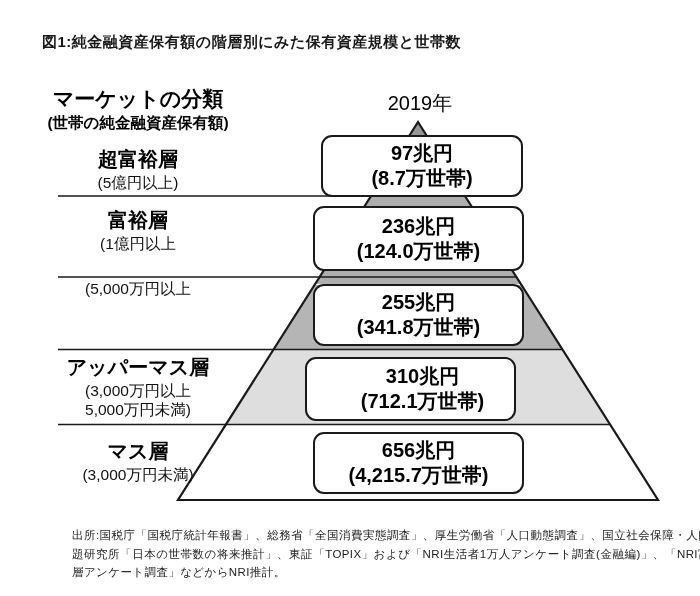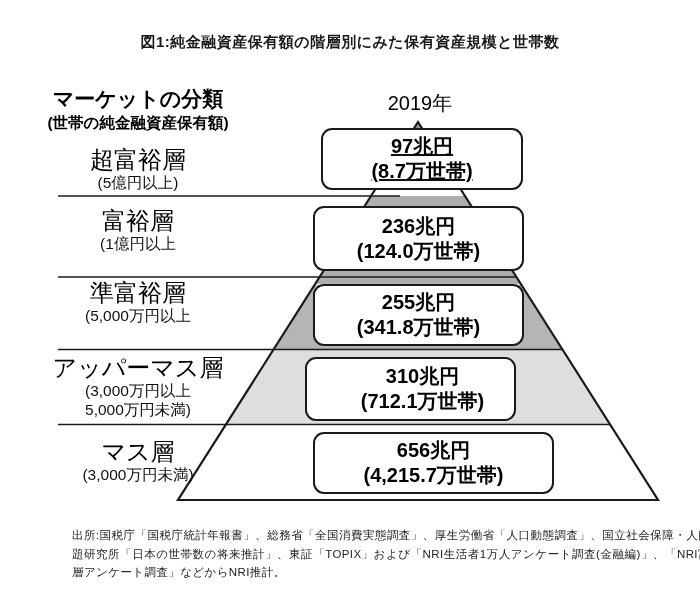--- a/index.html
+++ b/index.html
@@ -11,25 +11,26 @@
     width: 700px;
     height: 596px;
     background: #ffffff;
     overflow: hidden;
   }
 
   .fig-title {
     position: absolute;
     top: 33px; left: 0;
     width: 700px;
-    text-align: center;
+    text-align: left;
     font-size: 15px;
     font-weight: bold;
     letter-spacing: 0.5px;
     color: #1a1a1a;
+    padding-left: 42px;
   }
 
   .mc-header {
     position: absolute;
     top: 86px; left: 10px;
     width: 256px;
     text-align: center;
   }
   .mc-main { font-size: 21px; font-weight: bold; line-height: 26px; color: #000; }
   .mc-sub  { font-size: 15.5px; font-weight: bold; line-height: 21px; color: #000; }
@@ -46,21 +47,21 @@
 
   svg.pyr { position: absolute; top: 0; left: 0; z-index: 0; }
 
   .tier-label {
     position: absolute;
     left: 10px;
     width: 256px;
     text-align: center;
     z-index: 1;
   }
-  .t-name  { font-size: 24px; font-weight: normal; line-height: 27px; color: #000; text-align: center; }
+  .t-name  { font-size: 20px; font-weight: bold; line-height: 27px; color: #000; text-align: center; }
   .t-range { font-size: 15.5px; font-weight: 500; line-height: 19px; color: #111; }
 
   .t1 { top: 146px; }
   .t2 { top: 207px; }
   .t3 { top: 279px; }
   .t4 { top: 354px; }
   .t5 { top: 438px; }
 
   .vbox {
     position: absolute;
@@ -70,25 +71,25 @@
     border-radius: 11px;
     display: flex;
     flex-direction: column;
     align-items: center;
     justify-content: center;
     text-align: center;
   }
   .vbox .amount     { font-size: 20px; font-weight: bold; line-height: 25px; color: #000; }
   .vbox .households { font-size: 20px; font-weight: bold; line-height: 25px; color: #000; }
 
-  .b1 { left: 321px; top: 128px; width: 202px; height: 62px; text-decoration: underline; }
+  .b1 { left: 321px; top: 135px; width: 202px; height: 62px; }
   .b2 { left: 313px; top: 206px; width: 211px; height: 65px; }
   .b3 { left: 313px; top: 284px; width: 211px; height: 62px; }
   .b4 { left: 305px; top: 357px; width: 211px; height: 64px; padding-left: 24px; }
-  .b5 { left: 313px; top: 432px; width: 241px; height: 62px; }
+  .b5 { left: 313px; top: 432px; width: 211px; height: 62px; }
 
   .src-note {
     position: absolute;
     left: 28px; top: 526px;
     width: 650px;
     font-size: 11.5px;
     line-height: 18.5px;
     letter-spacing: 0.4px;
     color: #222;
     text-align: justify;
@@ -135,21 +136,20 @@
     <div class="t-name">超富裕層</div>
     <div class="t-range">(5億円以上)</div>
   </div>
 
   <div class="tier-label t2">
     <div class="t-name">富裕層</div>
     <div class="t-range">(1億円以上</div>
   </div>
 
   <div class="tier-label t3">
-    <div class="t-name">準富裕層</div>
     <div class="t-range">(5,000万円以上</div>
   </div>
 
   <div class="tier-label t4">
     <div class="t-name">アッパーマス層</div>
     <div class="t-range">(3,000万円以上</div>
     <div class="t-range">5,000万円未満)</div>
   </div>
 
   <div class="tier-label t5">

